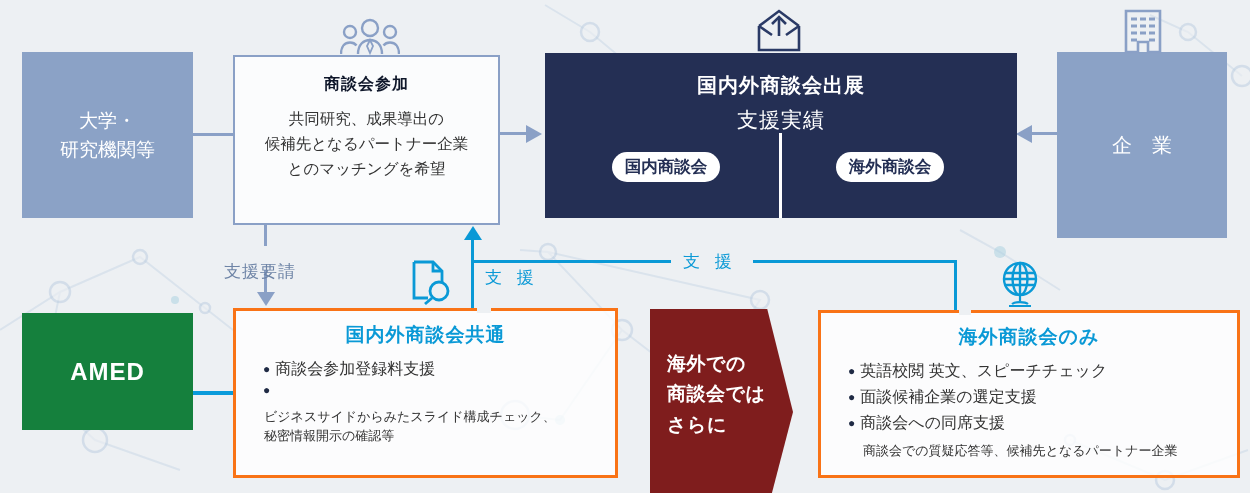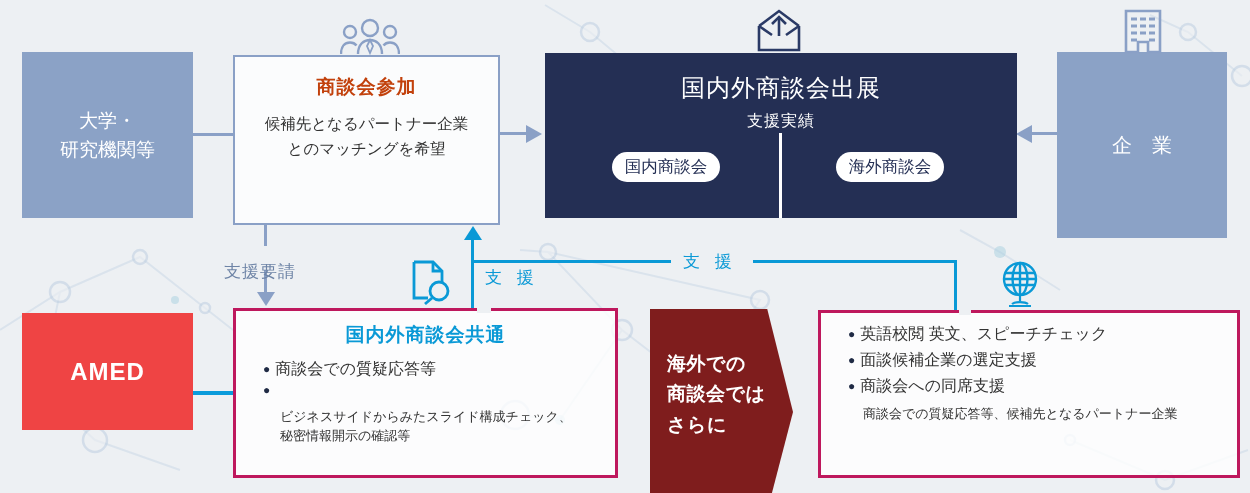--- a/index.html
+++ b/index.html
@@ -26,41 +26,41 @@
   .lab-request{left:224px;top:260px;font-size:17px;color:#6e84a6;letter-spacing:1px;}
   .lab-sup-up{left:485px;top:266px;font-size:17px;color:#0a99d6;letter-spacing:5px;font-weight:500;}
   .lab-sup-right{left:677px;top:250px;font-size:17px;color:#0a99d6;letter-spacing:5px;font-weight:500;background:#edf0f3;padding:0 6px;z-index:4;}
 
   
   .node{position:absolute;z-index:3;box-sizing:border-box;}
   .fill-steel{background:#8ba2c6;color:#fff;display:flex;align-items:center;justify-content:center;text-align:center;}
   .box-univ{left:22px;top:52px;width:171px;height:166px;font-size:19px;line-height:1.55;font-weight:500;}
   .box-comp{left:1057px;top:52px;width:170px;height:186px;font-size:20px;font-weight:500;}
   .box-part{left:233px;top:55px;width:267px;height:170px;border:2px solid #8aa0c6;background:rgba(255,255,255,.78);text-align:center;}
-  .box-part .ttl{margin-top:17px;font-size:19px;font-weight:bold;color:#c2410c;letter-spacing:1px;}
+  .box-part .ttl{margin-top:17px;font-size:16px;font-weight:bold;color:#0f172a;letter-spacing:1px;}
   .box-part .body{margin-top:11px;font-size:15.5px;line-height:1.62;color:#333;}
   .box-dark{left:545px;top:53px;width:472px;height:165px;background:#242f54;color:#fff;text-align:center;}
-  .box-dark .ttl{margin-top:19px;font-size:24px;font-weight:normal;letter-spacing:1px;}
-  .box-dark .sub{margin-top:7px;font-size:16px;letter-spacing:1px;}
+  .box-dark .ttl{margin-top:19px;font-size:20px;font-weight:bold;letter-spacing:1px;}
+  .box-dark .sub{margin-top:7px;font-size:21px;letter-spacing:1px;}
   .pill{position:absolute;width:108px;height:30px;background:#fff;color:#242f54;border-radius:15px;
-        display:flex;align-items:center;justify-content:center;font-size:16.5px;font-weight:400;}
+        display:flex;align-items:center;justify-content:center;font-size:16.5px;font-weight:700;}
   .pill-dom{left:67px;top:99px;}
   .pill-ovs{left:291px;top:99px;}
   .divider{position:absolute;left:234px;top:80px;width:3px;height:85px;background:#fff;}
-  .box-amed{left:22px;top:313px;width:171px;height:117px;background:#ef4444;color:#fff;
+  .box-amed{left:22px;top:313px;width:171px;height:117px;background:#15803d;color:#fff;
             display:flex;align-items:center;justify-content:center;font-size:24px;font-weight:bold;letter-spacing:1px;}
-  .support-box{border:3px solid #be185d;background:rgba(255,255,255,.8);}
+  .support-box{border:3px solid #f97316;background:rgba(255,255,255,.8);}
   .box-common{left:233px;top:308px;width:385px;height:170px;}
   .box-oversea{left:818px;top:310px;width:422px;height:168px;}
   .support-box .ttl{margin-top:11px;text-align:center;font-size:19px;font-weight:bold;color:#0a99d6;letter-spacing:1px;}
   .bullets{margin-top:9px;padding-left:27px;}
   .brow{display:flex;align-items:baseline;font-size:16px;color:#333;line-height:1.45;margin-top:3px;}
   .brow .dot{color:#1f2a44;font-size:12px;margin-right:5px;position:relative;top:-1px;}
   .note{font-size:13px;color:#333;line-height:1.5;margin-top:6px;}
-  .box-common .note{padding-left:44px;}
+  .box-common .note{padding-left:28px;}
   .box-oversea .note{padding-left:42px;}
   .chevron{left:650px;top:309px;width:143px;height:202px;background:#7f1d1d;z-index:3;
            clip-path:polygon(0 0,82% 0,100% 51%,82% 100%,0 100%);color:#fff;}
   .chevron .txt{margin:40px 0 0 17px;font-size:19px;font-weight:bold;line-height:1.6;letter-spacing:0.5px;}
 
   .patch{position:absolute;background:#edf0f3;z-index:5;}
 </style>
 </head>
 <body>
 
@@ -131,20 +131,21 @@
   <div class="node fill-steel box-univ">
     <div>
       <div>大学・</div>
       <div>研究機関等</div>
     </div>
   </div>
 
   <div class="node box-part">
     <div class="ttl">商談会参加</div>
     <div class="body">
+      <div>共同研究、成果導出の</div>
       <div>候補先となるパートナー企業</div>
       <div>とのマッチングを希望</div>
     </div>
   </div>
 
   <div class="node box-dark">
     <div class="ttl">国内外商談会出展</div>
     <div class="sub">支援実績</div>
     <div class="divider"></div>
     <div class="pill pill-dom">国内商談会</div>
@@ -157,41 +158,42 @@
 
   <div class="node box-amed">
     <div>AMED</div>
   </div>
 
   <div class="node support-box box-common">
     <div class="ttl">国内外商談会共通</div>
     <div class="bullets">
       <div class="brow">
         <span class="dot">●</span>
-        <span>商談会での質疑応答等</span>
+        <span>商談会参加登録料支援</span>
       </div>
       <div class="brow">
         <span class="dot">●</span>
       </div>
     </div>
     <div class="note">
       <div>ビジネスサイドからみたスライド構成チェック、</div>
       <div>秘密情報開示の確認等</div>
     </div>
   </div>
 
   <div class="node chevron">
     <div class="txt">
       <div>海外での</div>
       <div>商談会では</div>
       <div>さらに</div>
     </div>
   </div>
 
   <div class="node support-box box-oversea">
+    <div class="ttl">海外商談会のみ</div>
     <div class="bullets">
       <div class="brow">
         <span class="dot">●</span>
         <span>英語校閲 英文、スピーチチェック</span>
       </div>
       <div class="brow">
         <span class="dot">●</span>
         <span>面談候補企業の選定支援</span>
       </div>
       <div class="brow">

